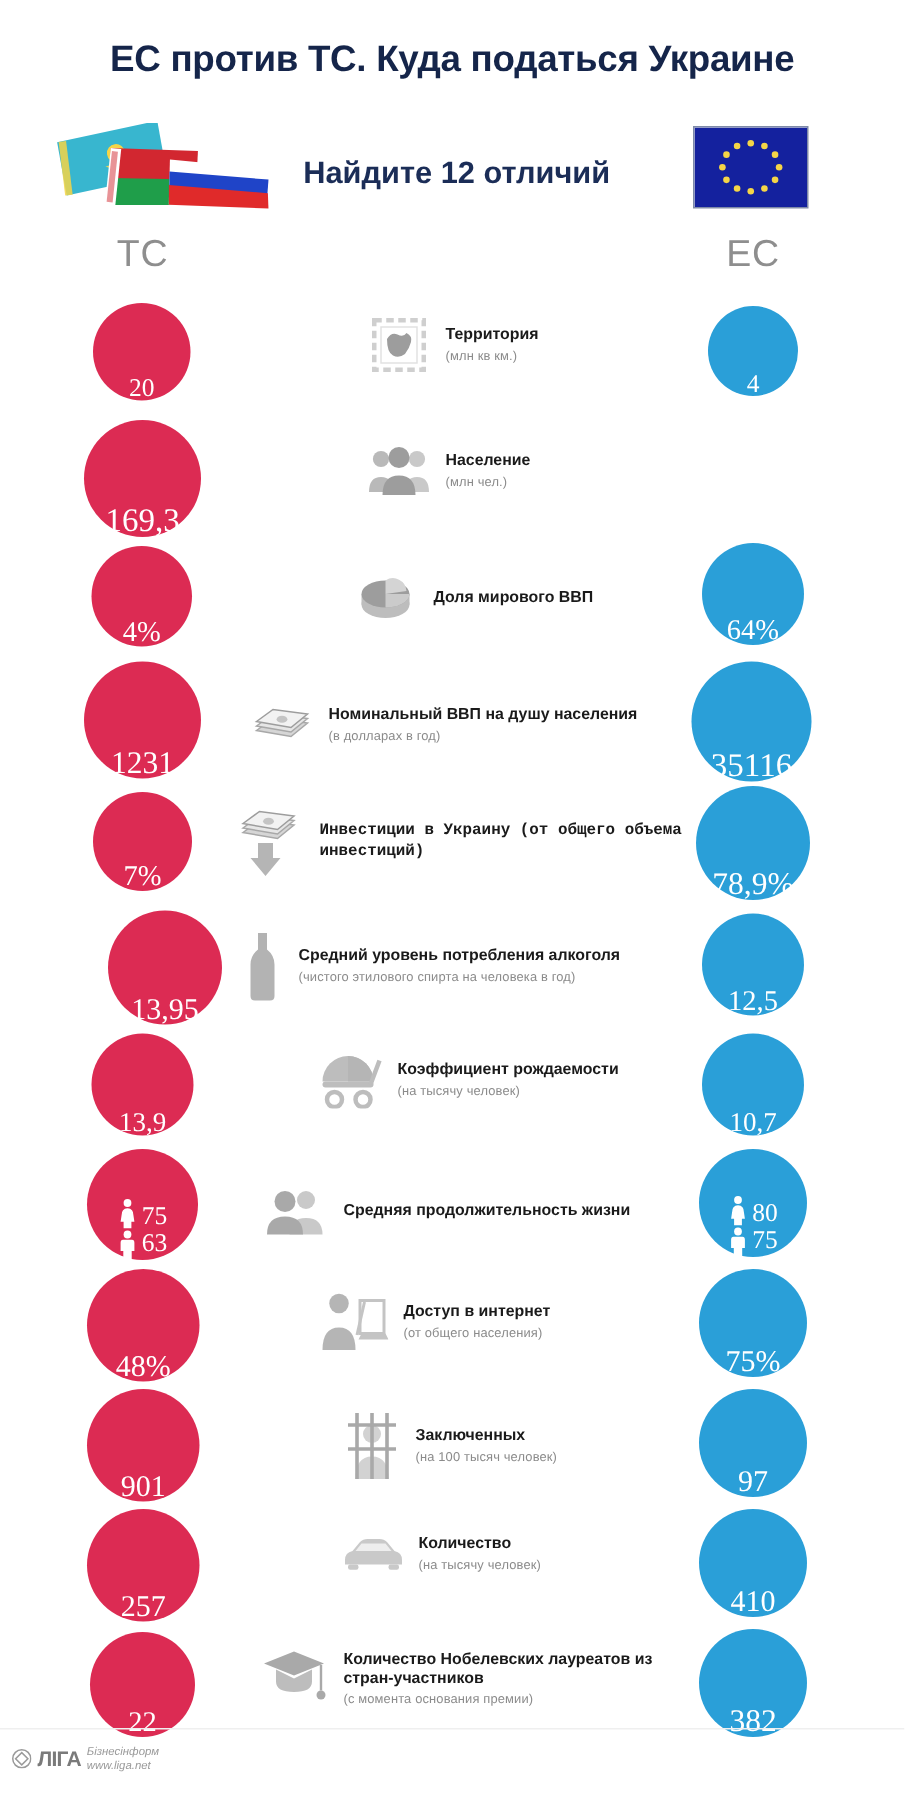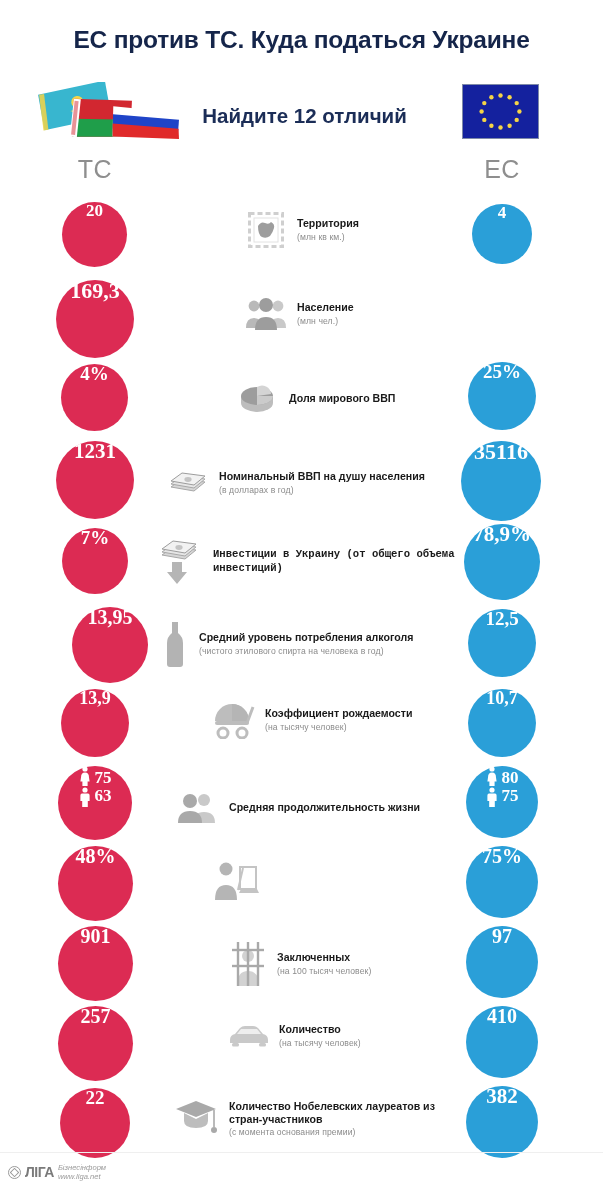--- a/index.html
+++ b/index.html
@@ -39,24 +39,24 @@
   }
   .side-label.ts{left:60px; top:155px; width:70px; text-align:center;}
   .side-label.eu{left:467px; top:155px; width:70px; text-align:center;}
 
   
   .row{position:absolute; left:0; width:603px;}
 
   .bubble{
     position:absolute;
     border-radius:50%;
-    display:flex; align-items:flex-start; justify-content:center;
+    display:flex; align-items:flex-end; justify-content:center;
     color:#ffffff;
     font-family:"Liberation Serif","DejaVu Serif",serif;
-    font-weight:700;
+    font-weight:400;
     line-height:1;
     text-align:center;
   }
   .bubble.red{background:#dc2b53;}
   .bubble.blue{background:#2a9fd8;}
 
   .mid{
     position:absolute;
     display:flex; align-items:center; gap:9px;
   }
@@ -203,21 +203,21 @@
           <path d="M19 14 L19 5 A9 9 0 0 1 33 12 Z" fill="#d4d4d4"></path>
           <path d="M19 14 L35 14 A16 9 0 0 1 19 23 Z" fill="#cbcbcb"></path>
         </svg>
       </div>
       <div class="mid-text">
         <div class="mid-label">Доля мирового ВВП</div>
         <div class="mid-sub"></div>
       </div>
     </div>
     <div class="bubble blue" style="left:468px;top:1px;width:68px;height:68px;font-size:19px;">
-      <span>25%</span>
+      <span>64%</span>
     </div>
   </div>
 
   <div class="row" style="top:441px;height:82px;">
     <div class="bubble red" style="left:56px;top:0px;width:78px;height:78px;font-size:21px;">
       <span>1231</span>
     </div>
     <div class="mid" style="left:166px;top:20px;width:290px;">
       <div class="mid-icon">
         <svg width="40" height="26" viewBox="0 0 40 26">
@@ -366,20 +366,24 @@
     <div class="mid" style="left:212px;top:14px;width:250px;">
       <div class="mid-icon" style="width:48px;height:44px;">
         <svg width="46" height="42" viewBox="0 0 46 42">
           <circle cx="13" cy="9" r="6.5" fill="#b5b5b5"></circle>
           <path d="M2 40 q0-15 11-15 t11 15z" fill="#b5b5b5"></path>
           <path d="M27 7 h16 v22 h-16 z" fill="none" stroke="#c4c4c4" stroke-width="2"></path>
           <path d="M26 33 h20 l-2 -4 h-16 z" fill="#c4c4c4"></path>
           <path d="M25 30 l5 -22" stroke="#c4c4c4" stroke-width="2" fill="none"></path>
         </svg>
       </div>
+      <div class="mid-text">
+        <div class="mid-label">Доступ в интернет</div>
+        <div class="mid-sub">(от общего населения)</div>
+      </div>
     </div>
     <div class="bubble blue" style="left:466px;top:1px;width:72px;height:72px;font-size:20px;">
       <span>75%</span>
     </div>
   </div>
 
   <div class="row" style="top:925px;height:80px;">
     <div class="bubble red" style="left:58px;top:1px;width:75px;height:75px;font-size:20px;">
       <span>901</span>
     </div>

